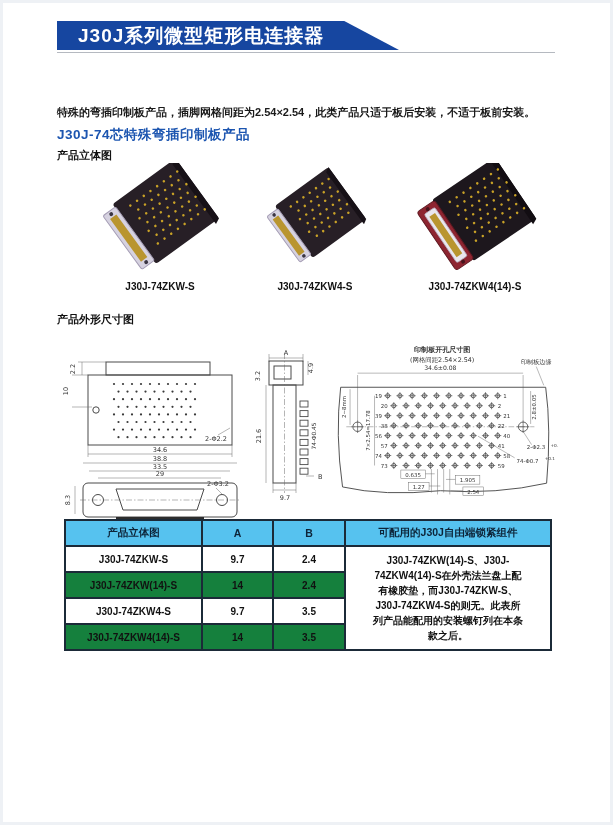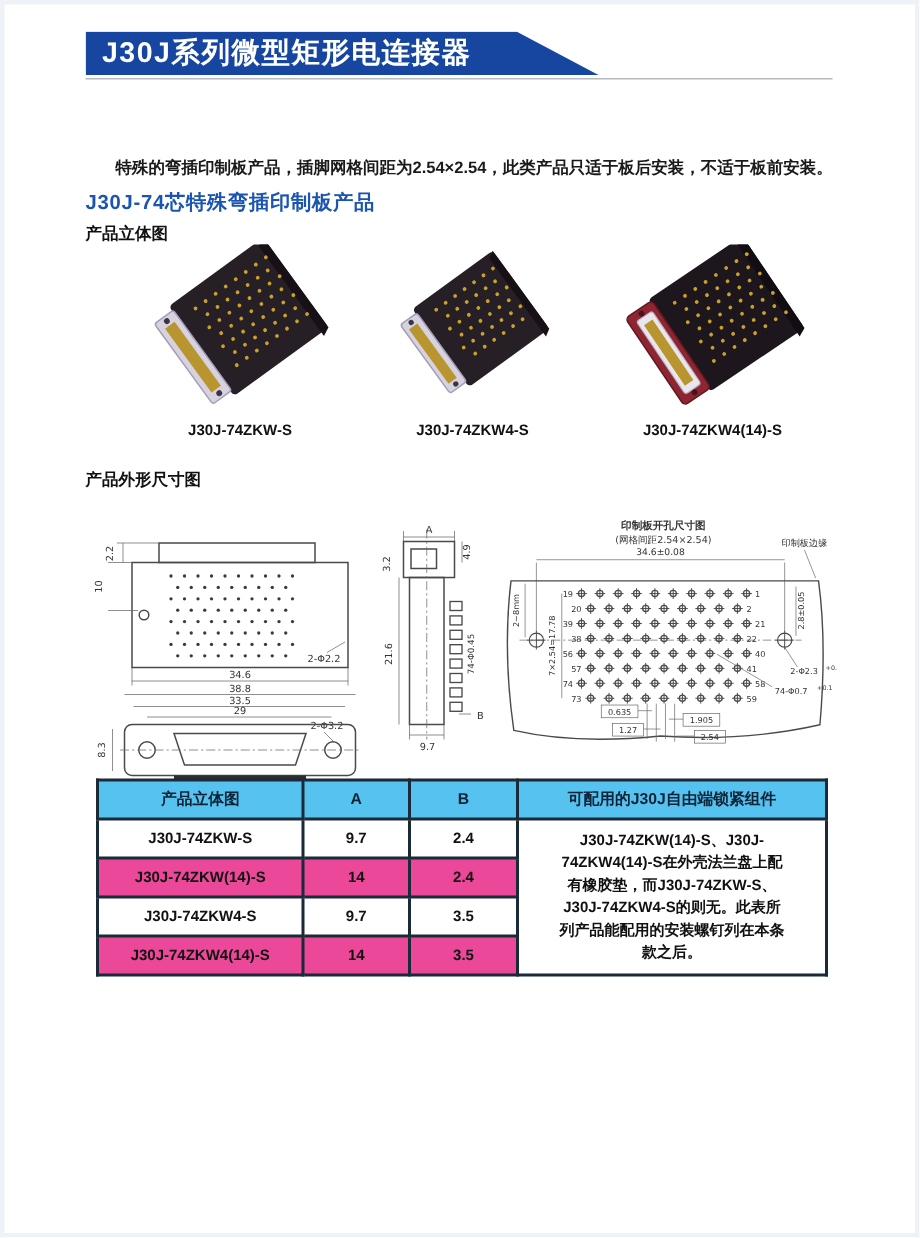--- a/index.html
+++ b/index.html
@@ -3,27 +3,27 @@
 <meta charset="utf-8">
 <style>
   * { margin:0; padding:0; box-sizing:border-box; }
   body { background:#fff; font-family:"Liberation Sans", sans-serif; }
   .page { position:relative; width:613px; height:825px; background:#fff;
           box-shadow: inset 0 0 0 3px #eef1f5; overflow:hidden; }
 
   .banner { position:absolute; left:57px; top:21px; width:342px; height:29px;
             background:#1646a0; clip-path:polygon(0 0, 84% 0, 100% 100%, 0 100%);
             color:#fff; font-weight:bold; font-size:19px; line-height:29px;
-            padding-left:11px; letter-spacing:1px; }
+            padding-left:21px; letter-spacing:1px; }
   .banner-line { position:absolute; left:57px; top:52px; width:498px; height:1px; background:#b5b9c0; }
 
   .section-title { position:absolute; left:57px; top:82px; color:#1c55b0;
                    font-size:13.5px; font-weight:bold; letter-spacing:0.5px;margin-top:44px; }
   .intro { position:absolute; left:57px; top:104px; width:505px; font-size:11px;
-           font-weight:bold; color:#1a1a1a; line-height:16px;margin-left:20px; }
+           font-weight:bold; color:#1a1a1a; line-height:16px; }
 
   .sub-heading { position:absolute; font-size:11px; font-weight:bold; color:#111; }
   .h-photos { left:57px; top:148px; }
   .h-dims   { left:57px; top:312px; }
 
   .photo-fig { position:absolute; top:163px; text-align:center; }
   .fig-1 { left:88px;  width:144px; }
   .fig-2 { left:250px; width:130px; }
   .fig-3 { left:400px; width:150px; }
   .photo-label { font-size:10px; font-weight:bold; color:#111; margin-top:2px; }
@@ -40,21 +40,21 @@
   .thin { stroke:#6a6a6a; stroke-width:0.5; fill:none; }
   .med  { stroke:#4a4a4a; stroke-width:1; fill:none; }
   .ctr  { stroke:#6a6a6a; stroke-width:0.5; stroke-dasharray:6 2 1.5 2; fill:none; }
 
   .spec-table { position:absolute; left:64px; top:519px; border-collapse:collapse; }
   .spec-table td, .spec-table th { border:2px solid #1b2a38; }
   .spec-table th { background:#56c2ef; height:26px; font-size:10.5px; color:#0d2438;
                    text-align:center; font-weight:bold; }
   .spec-table td { height:25.5px; font-size:10px; font-weight:bold; color:#111;
                    text-align:center; background:#fff; }
-  .row-yellow td { background:#ec4899; }
+  .row-yellow td { background:#15803d; }
   .note-cell { width:206px; background:#fff !important; padding:6px 25px;
                font-size:9.5px; line-height:15px; text-align:justify; vertical-align:middle; }
 </style>
 </head>
 <body>
 
 <div class="page">
 
   <div class="banner">
     <span>J30J系列微型矩形电连接器</span>

